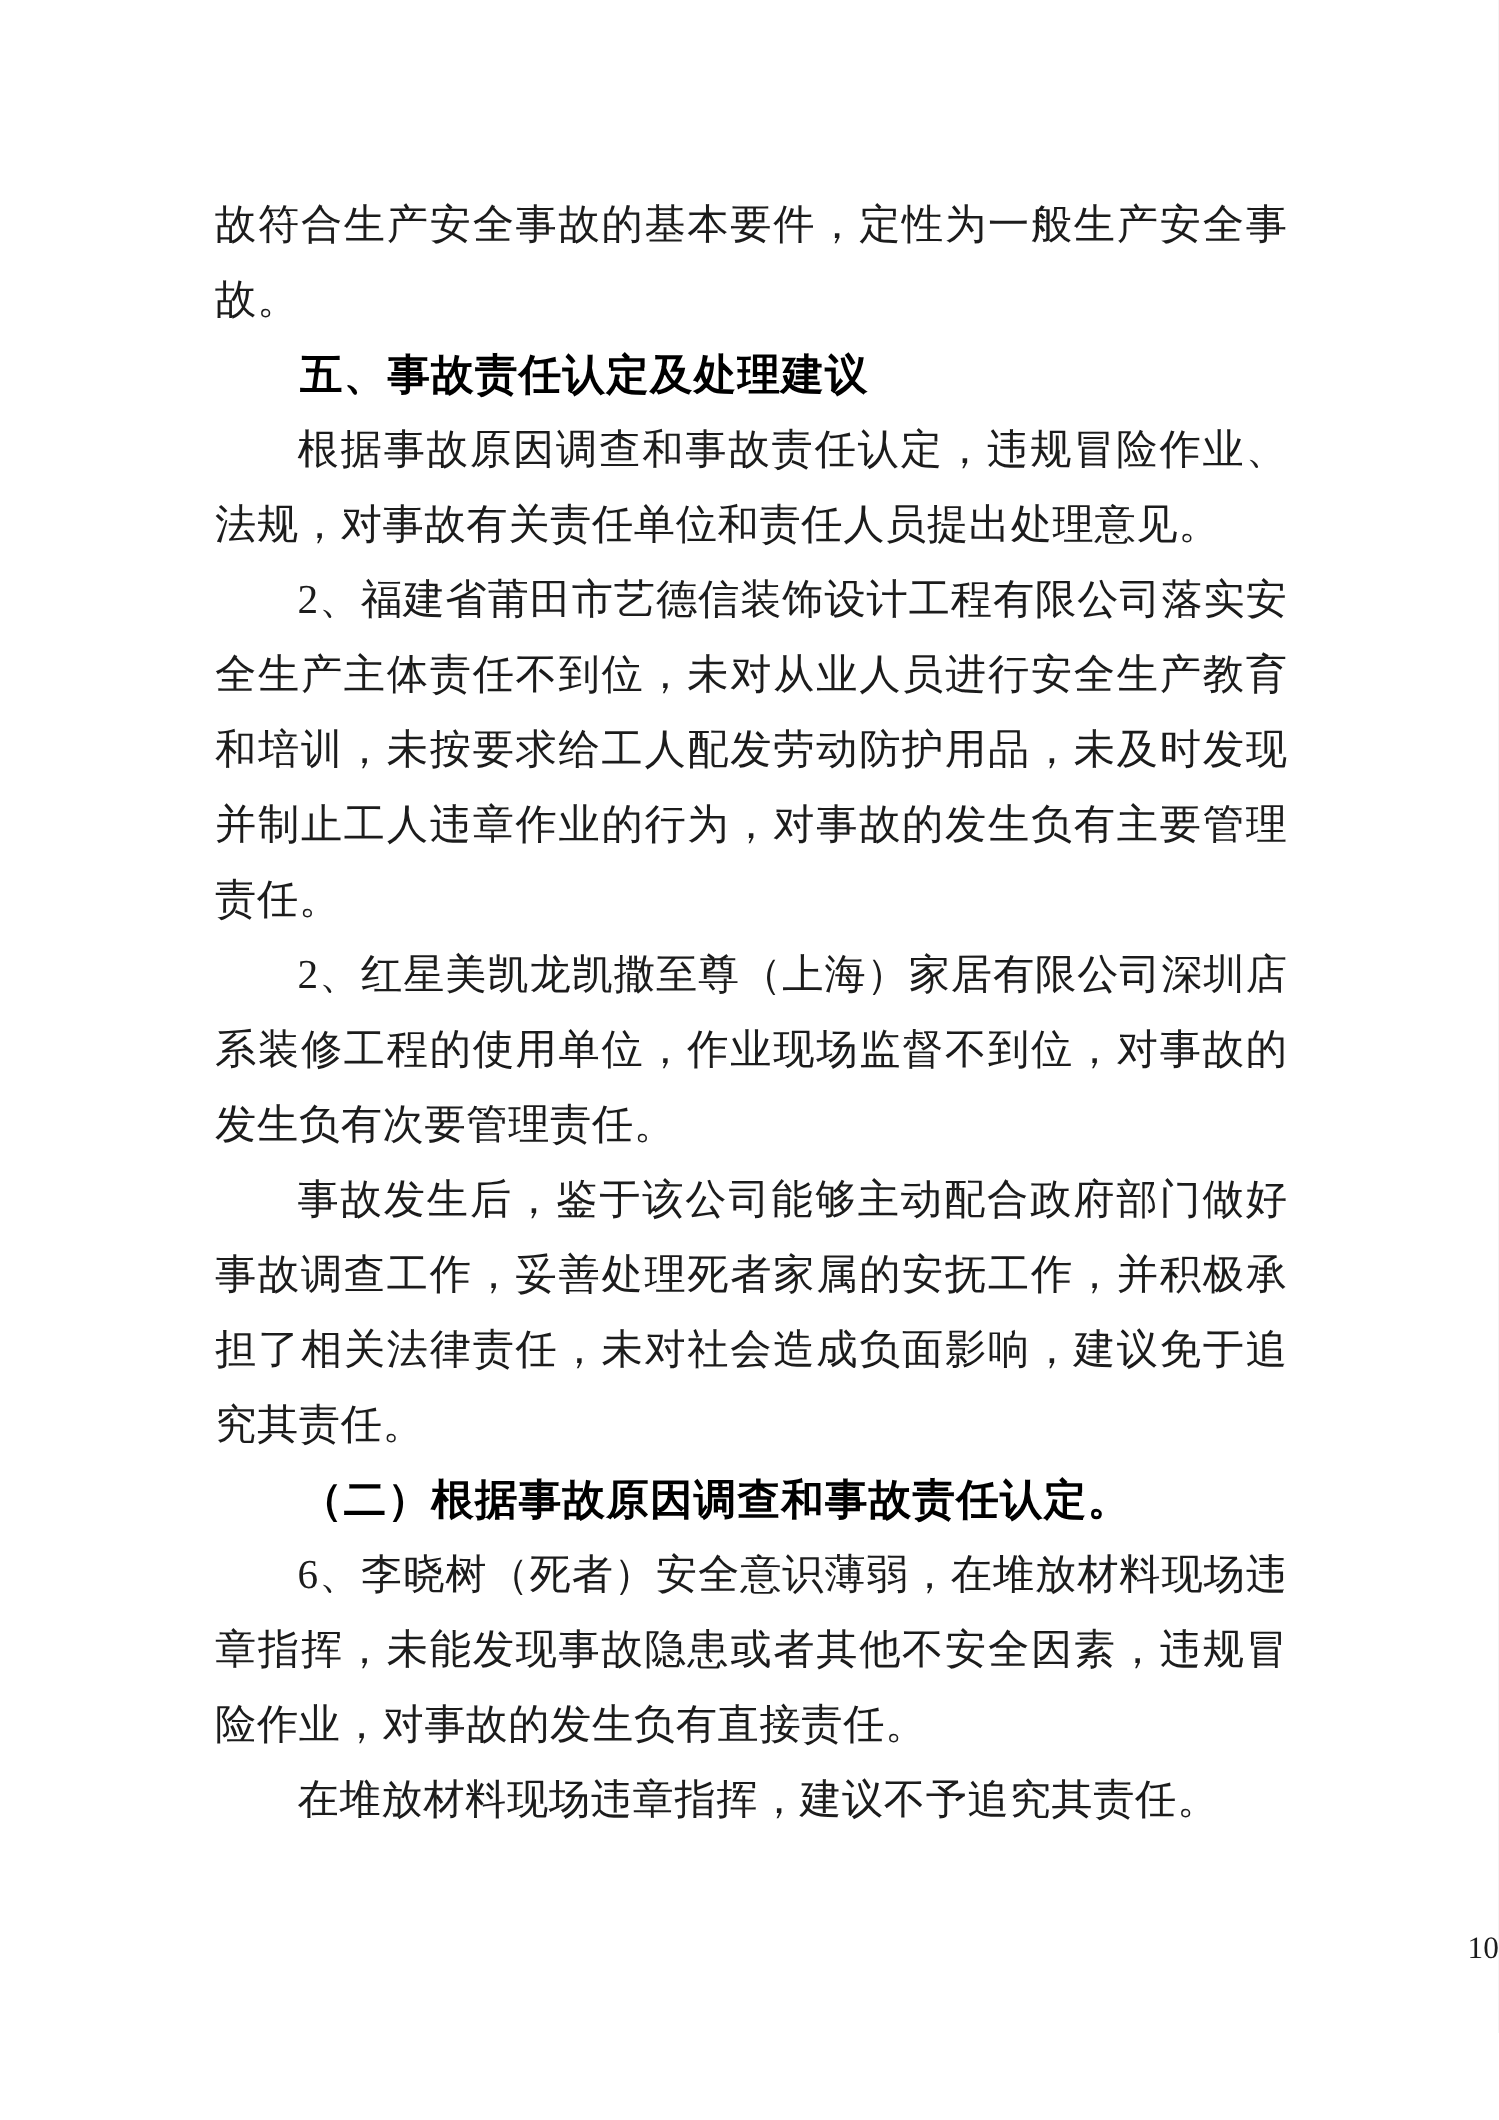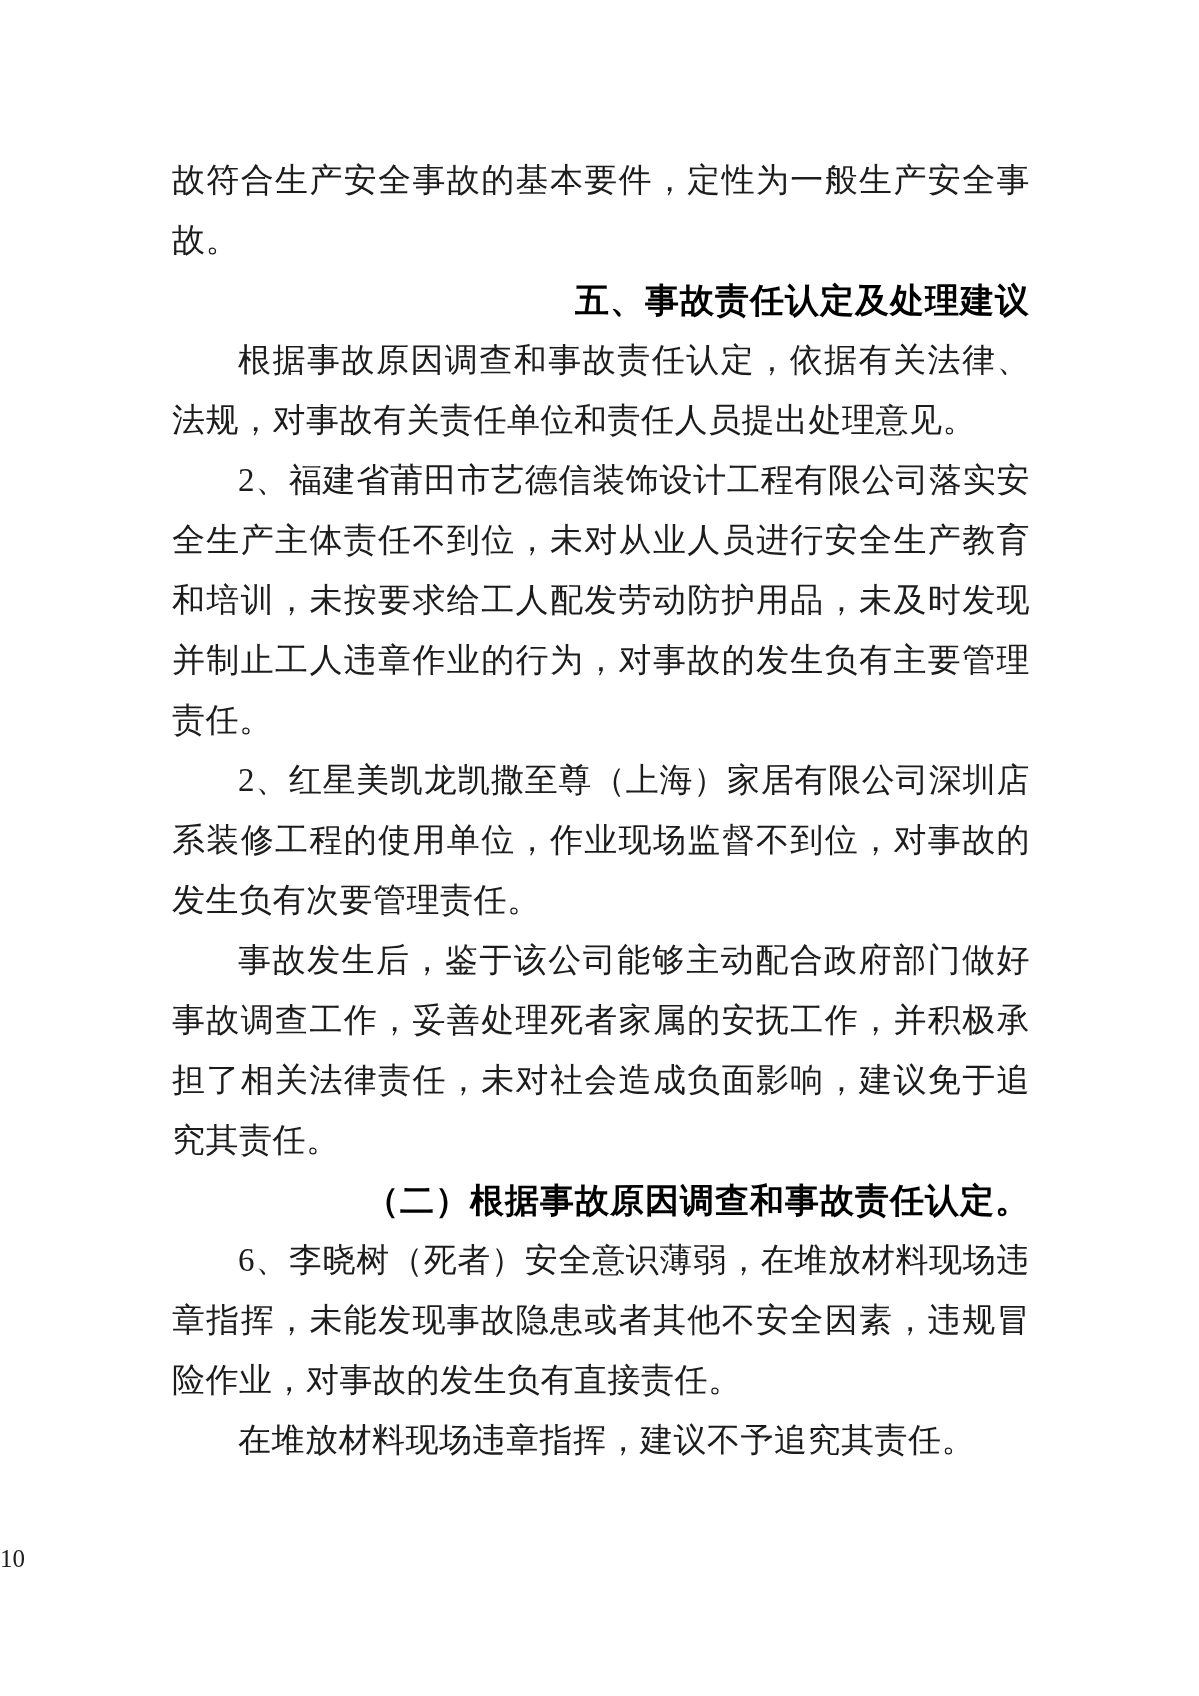--- a/index.html
+++ b/index.html
@@ -37,51 +37,51 @@
   }
 
   .indent { text-indent: 2em; }
 
   .heading {
     font-family: "Liberation Sans", sans-serif;
     font-weight: 700;
     font-size: 34px;
     line-height: 60px;
     text-indent: 2em;
-    text-align: right;
+    text-align: left;
     letter-spacing: 1px;
     color: #000000;
   }
 
   .footer {
     position: absolute;
     top: 1545px;
     left: 0;
     width: 100%;
-    text-align: left;
+    text-align: right;
   }
 
   .page-number {
     font-family: "Liberation Serif", serif;
     font-size: 25px;
     color: #1c1c1c;
   }
 </style>
 </head>
 <body>
 
 <div class="page">
 
   <div class="content">
 
     <p class="para">故符合生产安全事故的基本要件，定性为一般生产安全事故。</p>
 
     <p class="heading">五、事故责任认定及处理建议</p>
 
-    <p class="para indent">根据事故原因调查和事故责任认定，依据有关法律、法规，对事故有关责任单位和责任人员提出处理意见。</p>
+    <p class="para indent">根据事故原因调查和事故责任认定，违规冒险作业、法规，对事故有关责任单位和责任人员提出处理意见。</p>
 
 
     <p class="para indent">2、福建省莆田市艺德信装饰设计工程有限公司落实安全生产主体责任不到位，未对从业人员进行安全生产教育和培训，未按要求给工人配发劳动防护用品，未及时发现并制止工人违章作业的行为，对事故的发生负有主要管理责任。</p>
 
 
     <p class="para indent">2、红星美凯龙凯撒至尊（上海）家居有限公司深圳店系装修工程的使用单位，作业现场监督不到位，对事故的发生负有次要管理责任。</p>
 
     <p class="para indent">事故发生后，鉴于该公司能够主动配合政府部门做好事故调查工作，妥善处理死者家属的安抚工作，并积极承担了相关法律责任，未对社会造成负面影响，建议免于追究其责任。</p>
 
     <p class="heading">（二）根据事故原因调查和事故责任认定。</p>

